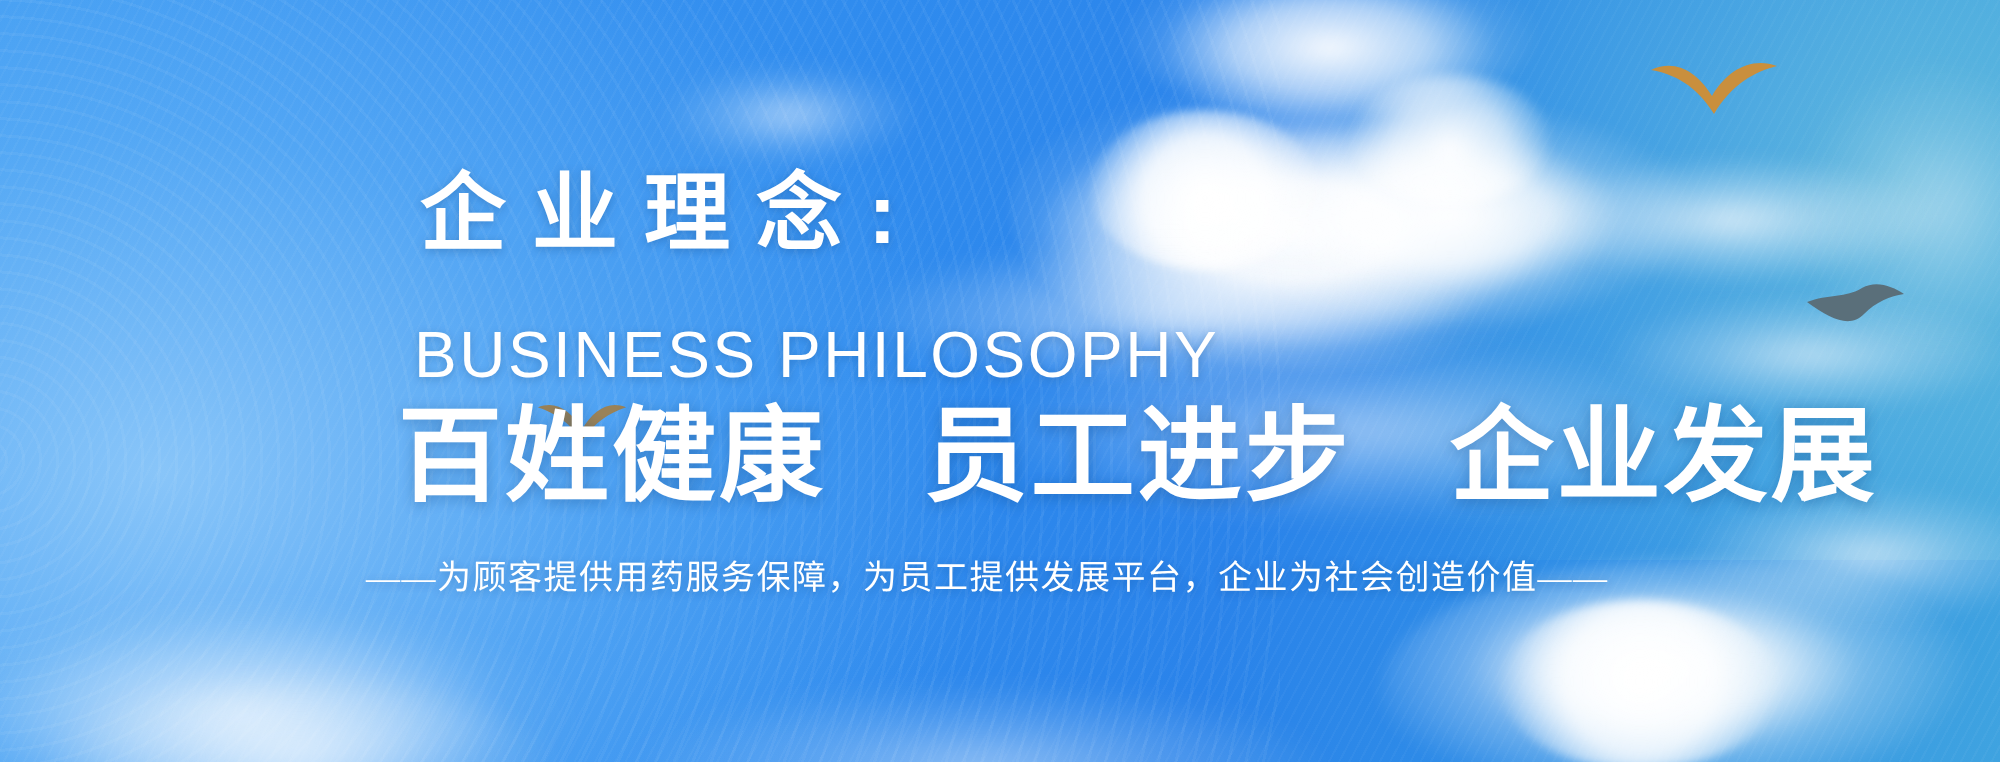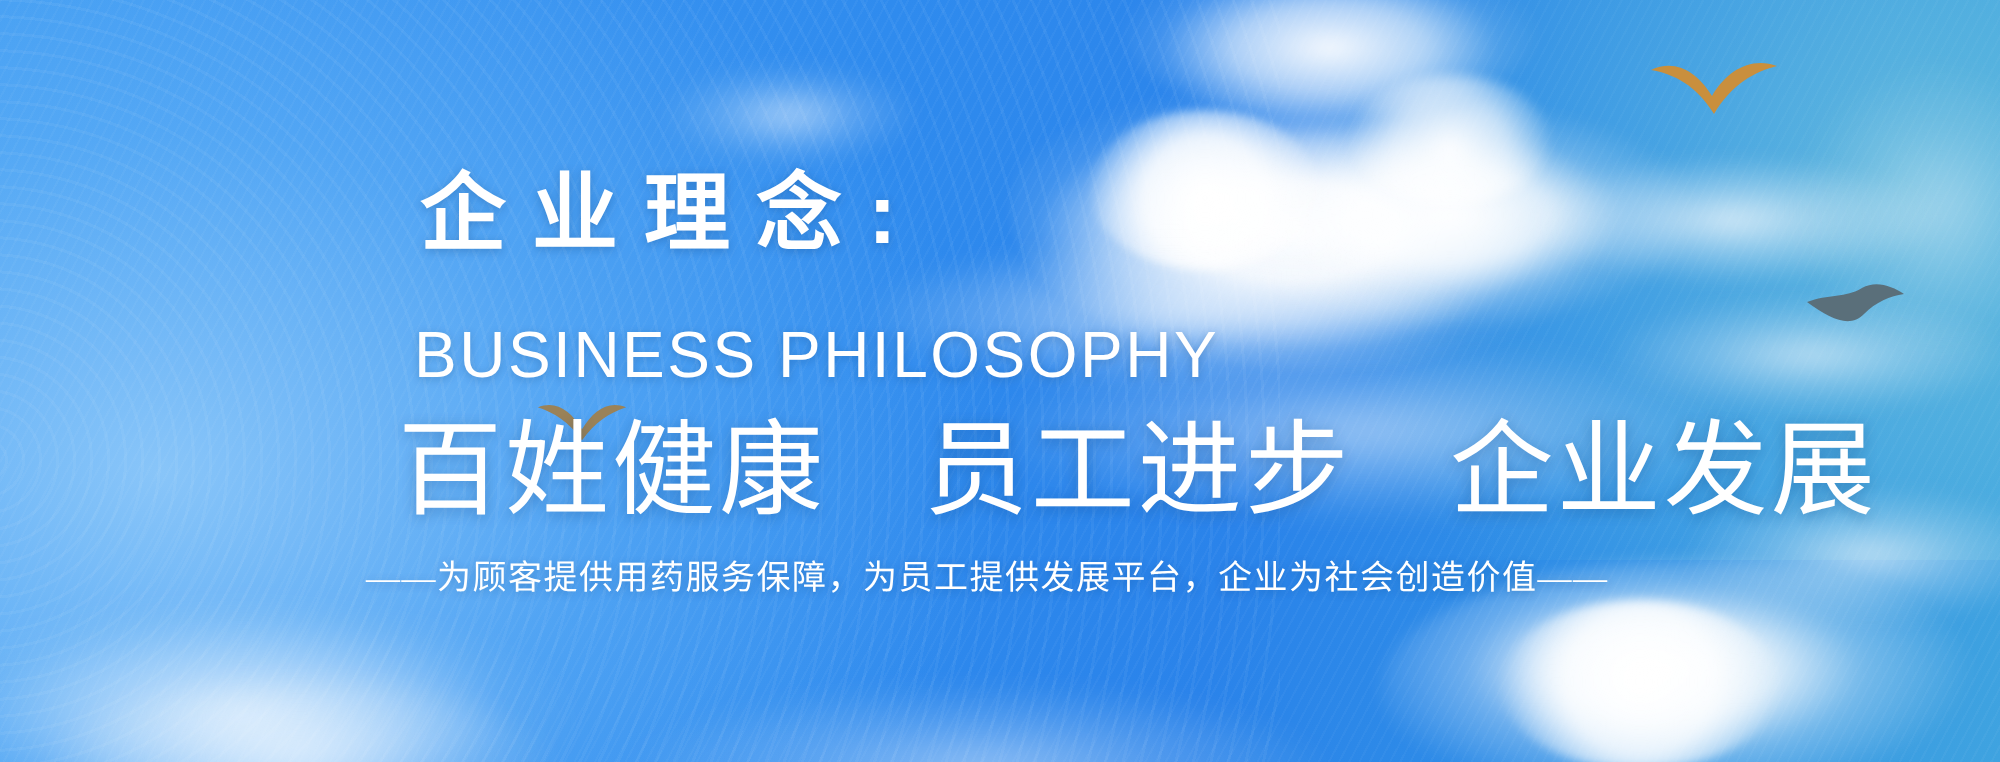--- a/index.html
+++ b/index.html
@@ -151,22 +151,22 @@
   }
   .title-en{
     position:absolute; left:414px; top:300px;
     font-size:64px; line-height:1.05; font-weight:400;
     color:#ffffff; letter-spacing:2.5px;
     text-shadow:0 2px 8px rgba(10,60,120,.28);
     white-space:nowrap;
     margin-top:22px;
   }
   .slogan{
-    position:absolute; left:398px; top:414px;
-    font-size:104px; line-height:1.08; font-weight:400;
+    position:absolute; left:398px; top:400px;
+    font-size:104px; line-height:1.08; font-weight:700;
     color:#ffffff; letter-spacing:3px;
     text-shadow:0 3px 14px rgba(10,60,120,.33);
     white-space:nowrap;
   }
   .slogan .gap{display:inline-block;width:34px;}
   .tagline{
     position:absolute; left:366px; top:556px;
     font-size:34px; line-height:1.3; font-weight:400;
     color:#ffffff; letter-spacing:1.5px;
     font-family:"Liberation Serif","DejaVu Serif",serif;

